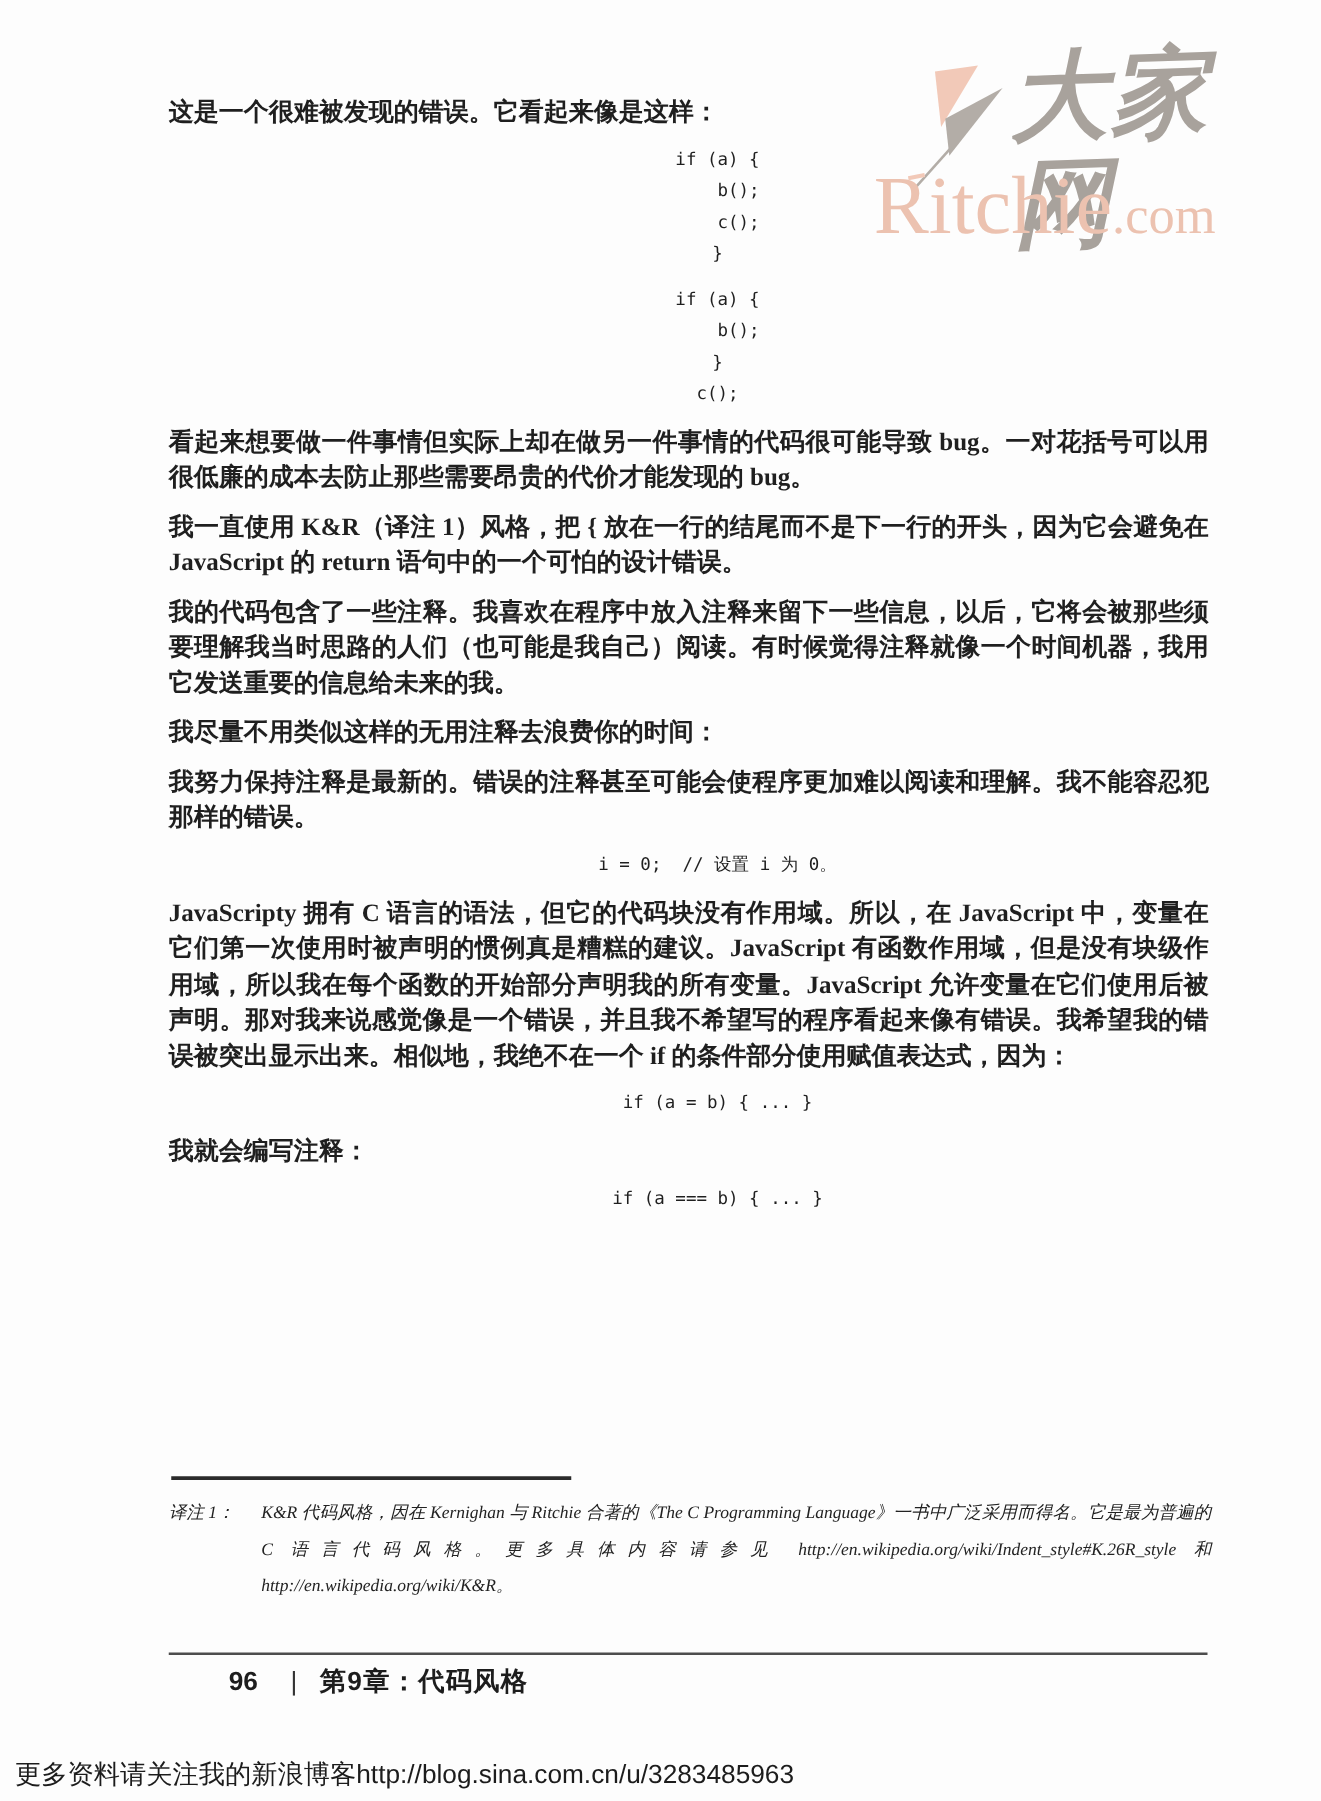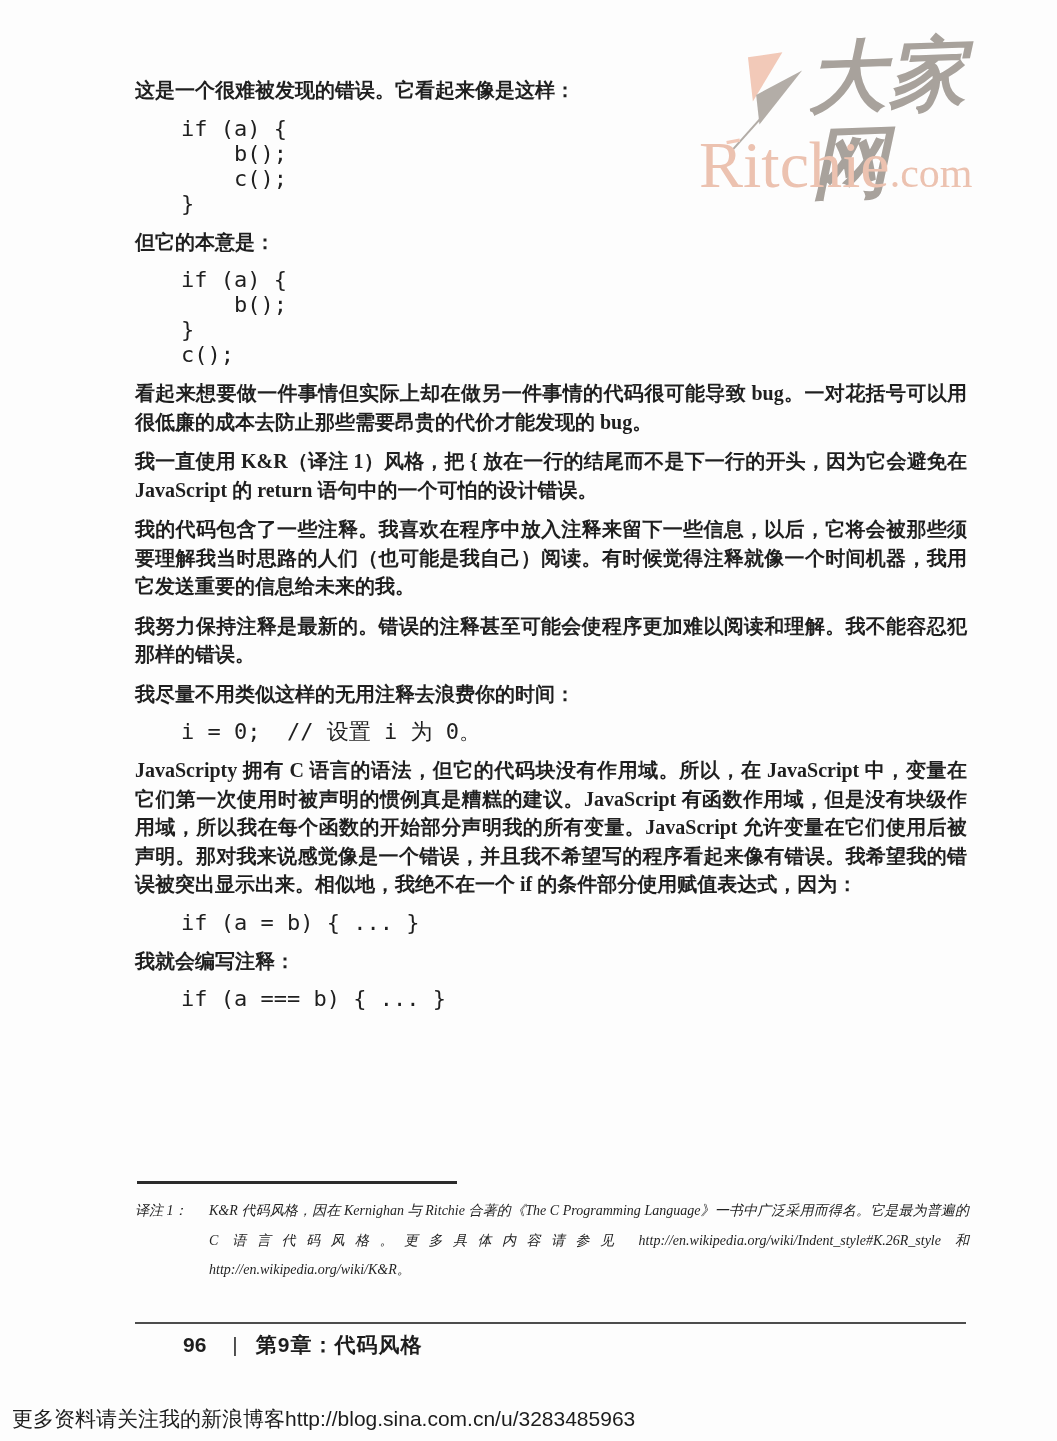--- a/index.html
+++ b/index.html
@@ -30,24 +30,25 @@
   
   .content { position:absolute; left:135px; top:76px; width:832px; }
   .para {
     font-size:20px; line-height:28.5px;
     margin:0 0 11px 0;
     text-align:justify;
     font-weight:600;
   }
   .code {
     font-family:"DejaVu Sans Mono", monospace;
-    font-size:22px; line-height:25px;
+    font-size:14px; line-height:25px;
     white-space:pre;
     margin:2px 0 12px 46px;
     font-weight:normal;
+    text-align:center;
   }
 
   
   .footnote-rule { position:absolute; left:137px; top:1181px; width:320px; height:3px; background:#2b2b2b; }
   .footnote {
     position:absolute; left:135px; top:1196px; width:834px;
     display:flex;
     font-style:italic;
     font-size:14px; line-height:29.5px;
     color:#222;
@@ -90,30 +91,29 @@
     <div class="wm-cn">大家网</div>
     <div class="wm-en"><span class="brand">Ritchie</span><span class="suffix">.com</span></div>
   </div>
 
   <main class="content">
     <p class="para">这是一个很难被发现的错误。它看起来像是这样：</p>
     <pre class="code">if (a) {
     b();
     c();
 }</pre>
-    <p class="para">但它的本意是：</p>
     <pre class="code">if (a) {
     b();
 }
 c();</pre>
     <p class="para">看起来想要做一件事情但实际上却在做另一件事情的代码很可能导致 bug。一对花括号可以用很低廉的成本去防止那些需要昂贵的代价才能发现的 bug。</p>
     <p class="para">我一直使用 K&amp;R（译注 1）风格，把 { 放在一行的结尾而不是下一行的开头，因为它会避免在 JavaScript 的 return 语句中的一个可怕的设计错误。</p>
     <p class="para">我的代码包含了一些注释。我喜欢在程序中放入注释来留下一些信息，以后，它将会被那些须要理解我当时思路的人们（也可能是我自己）阅读。有时候觉得注释就像一个时间机器，我用它发送重要的信息给未来的我。</p>
+    <p class="para">我尽量不用类似这样的无用注释去浪费你的时间：</p>
     <p class="para">我努力保持注释是最新的。错误的注释甚至可能会使程序更加难以阅读和理解。我不能容忍犯那样的错误。</p>
-    <p class="para">我尽量不用类似这样的无用注释去浪费你的时间：</p>
     <pre class="code">i = 0;  // 设置 i 为 0。</pre>
     <p class="para">JavaScripty 拥有 C 语言的语法，但它的代码块没有作用域。所以，在 JavaScript 中，变量在它们第一次使用时被声明的惯例真是糟糕的建议。JavaScript 有函数作用域，但是没有块级作用域，所以我在每个函数的开始部分声明我的所有变量。JavaScript 允许变量在它们使用后被声明。那对我来说感觉像是一个错误，并且我不希望写的程序看起来像有错误。我希望我的错误被突出显示出来。相似地，我绝不在一个 if 的条件部分使用赋值表达式，因为：</p>
     <pre class="code">if (a = b) { ... }</pre>
     <p class="para">我就会编写注释：</p>
     <pre class="code">if (a === b) { ... }</pre>
   </main>
 
   <div class="footnote-rule"></div>
   <div class="footnote">
     <span class="fn-label">译注 1：</span>

